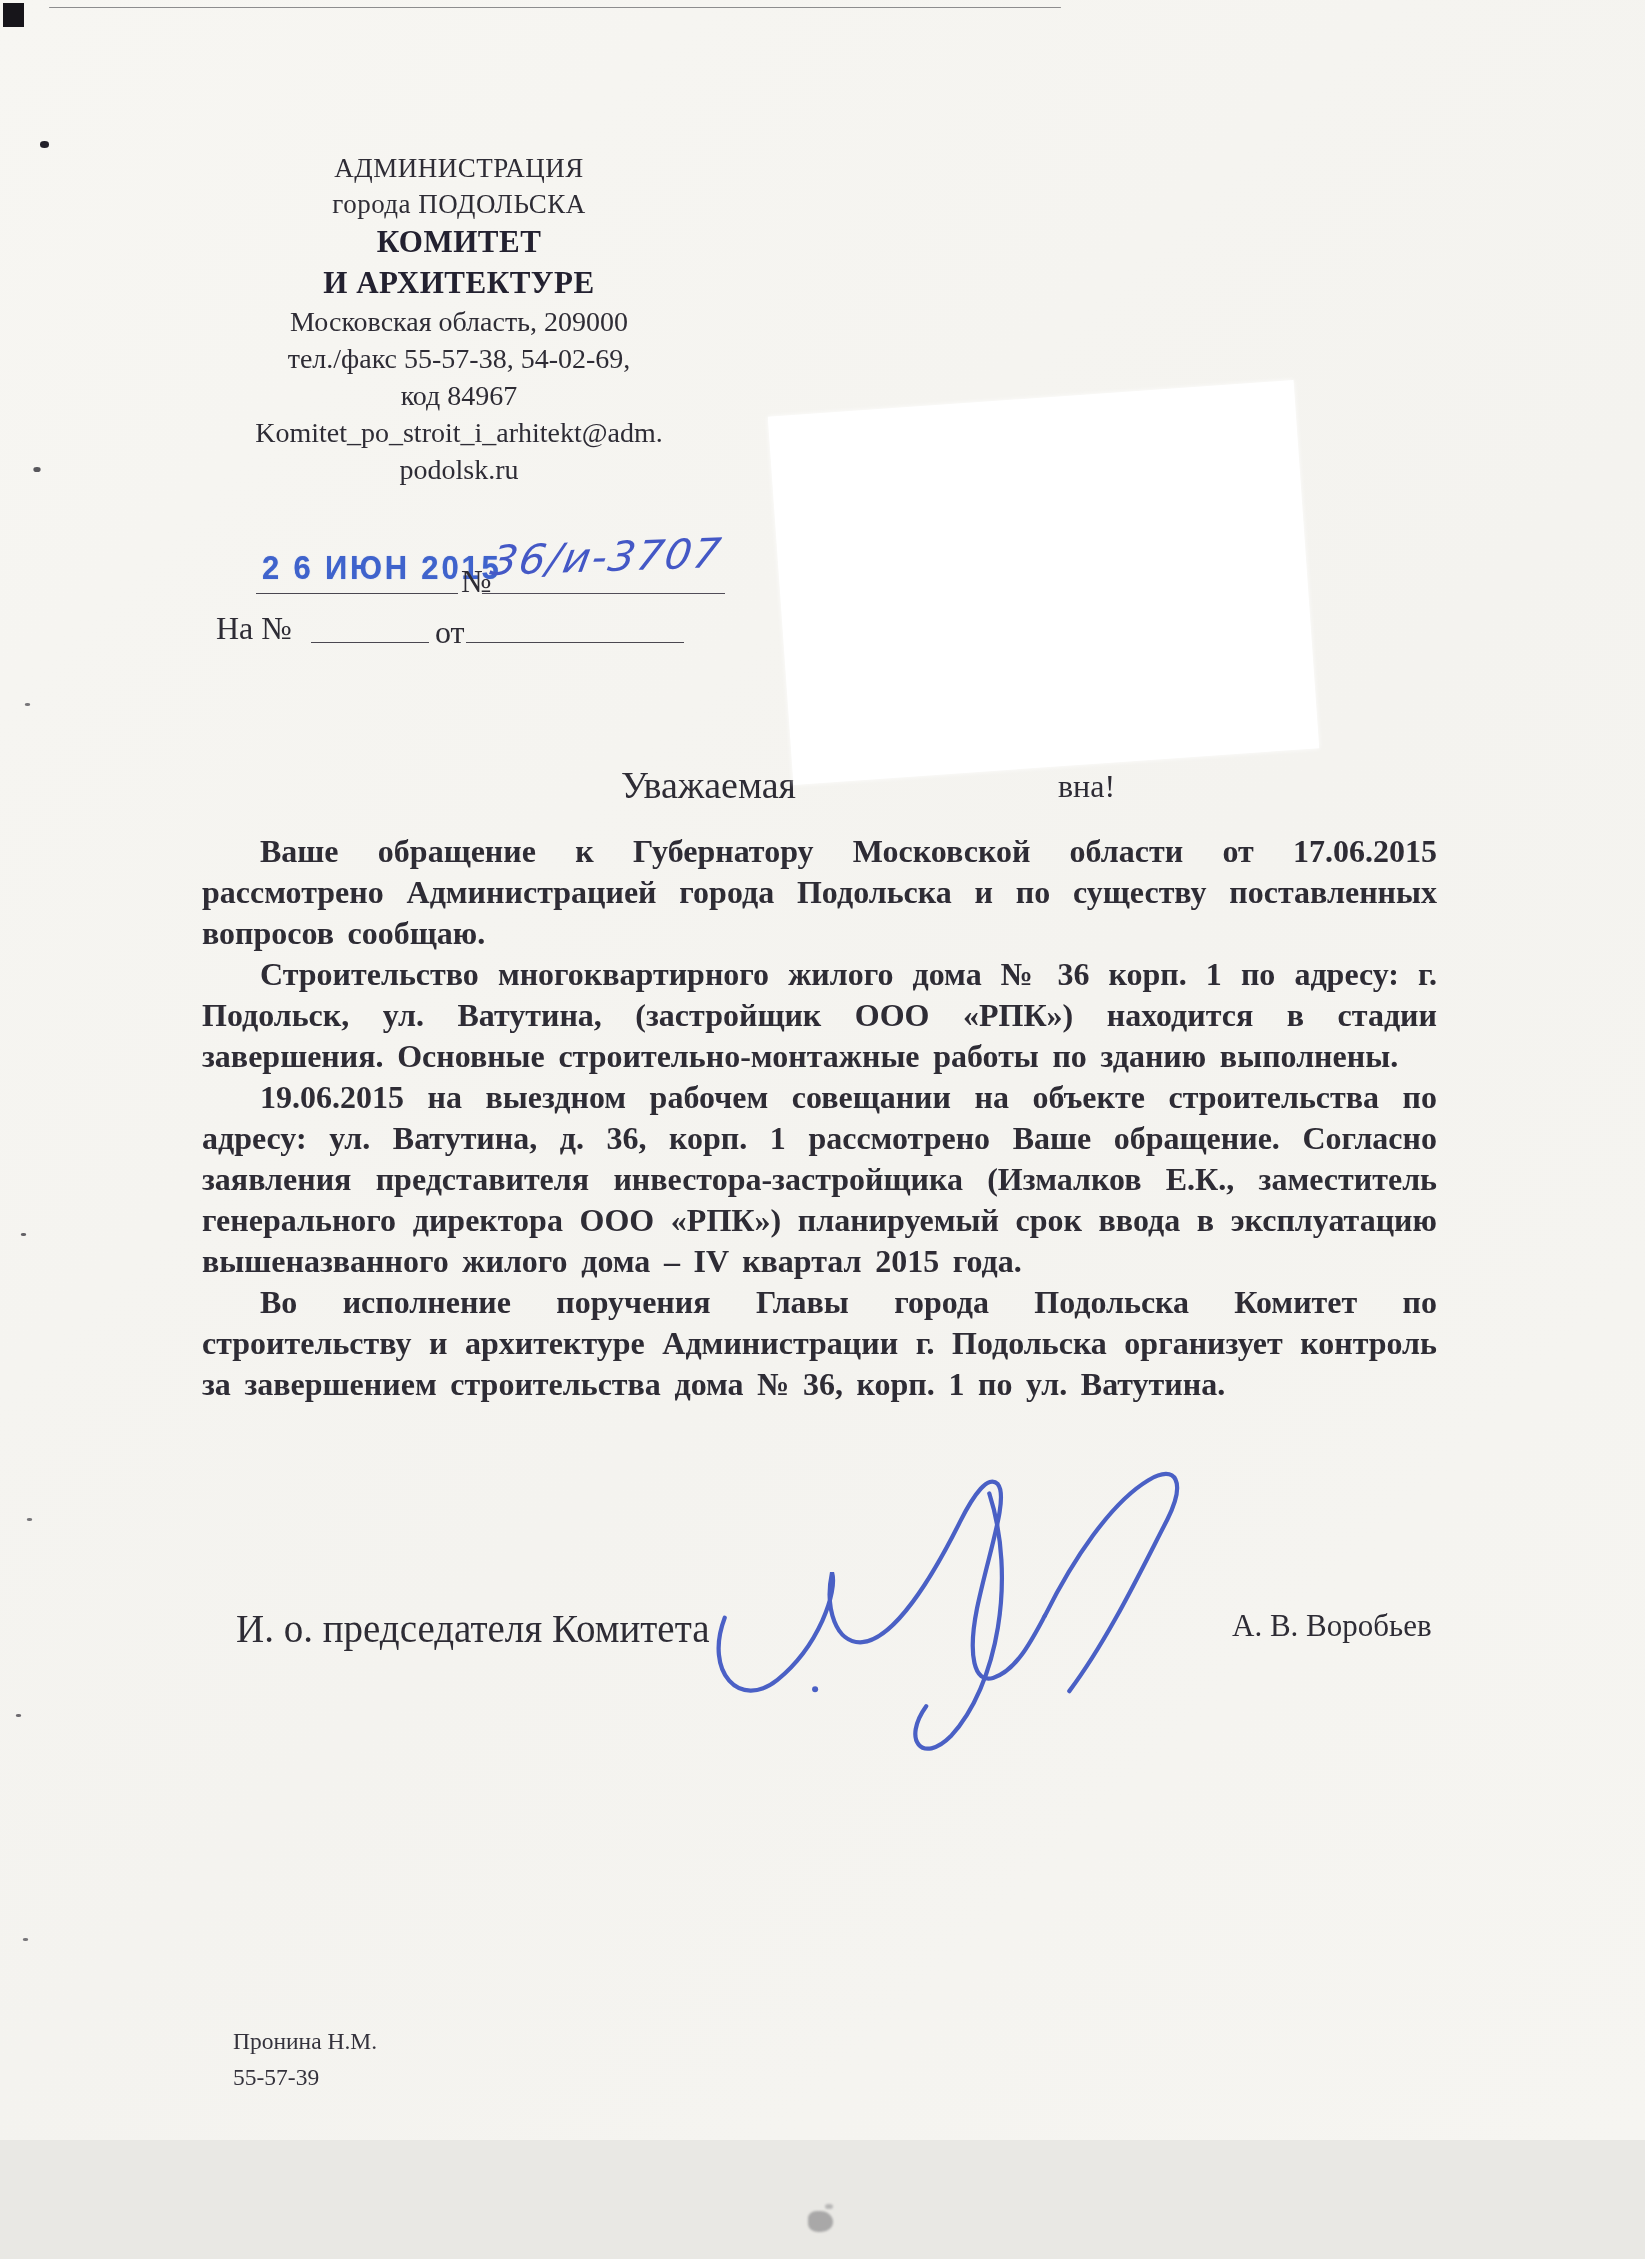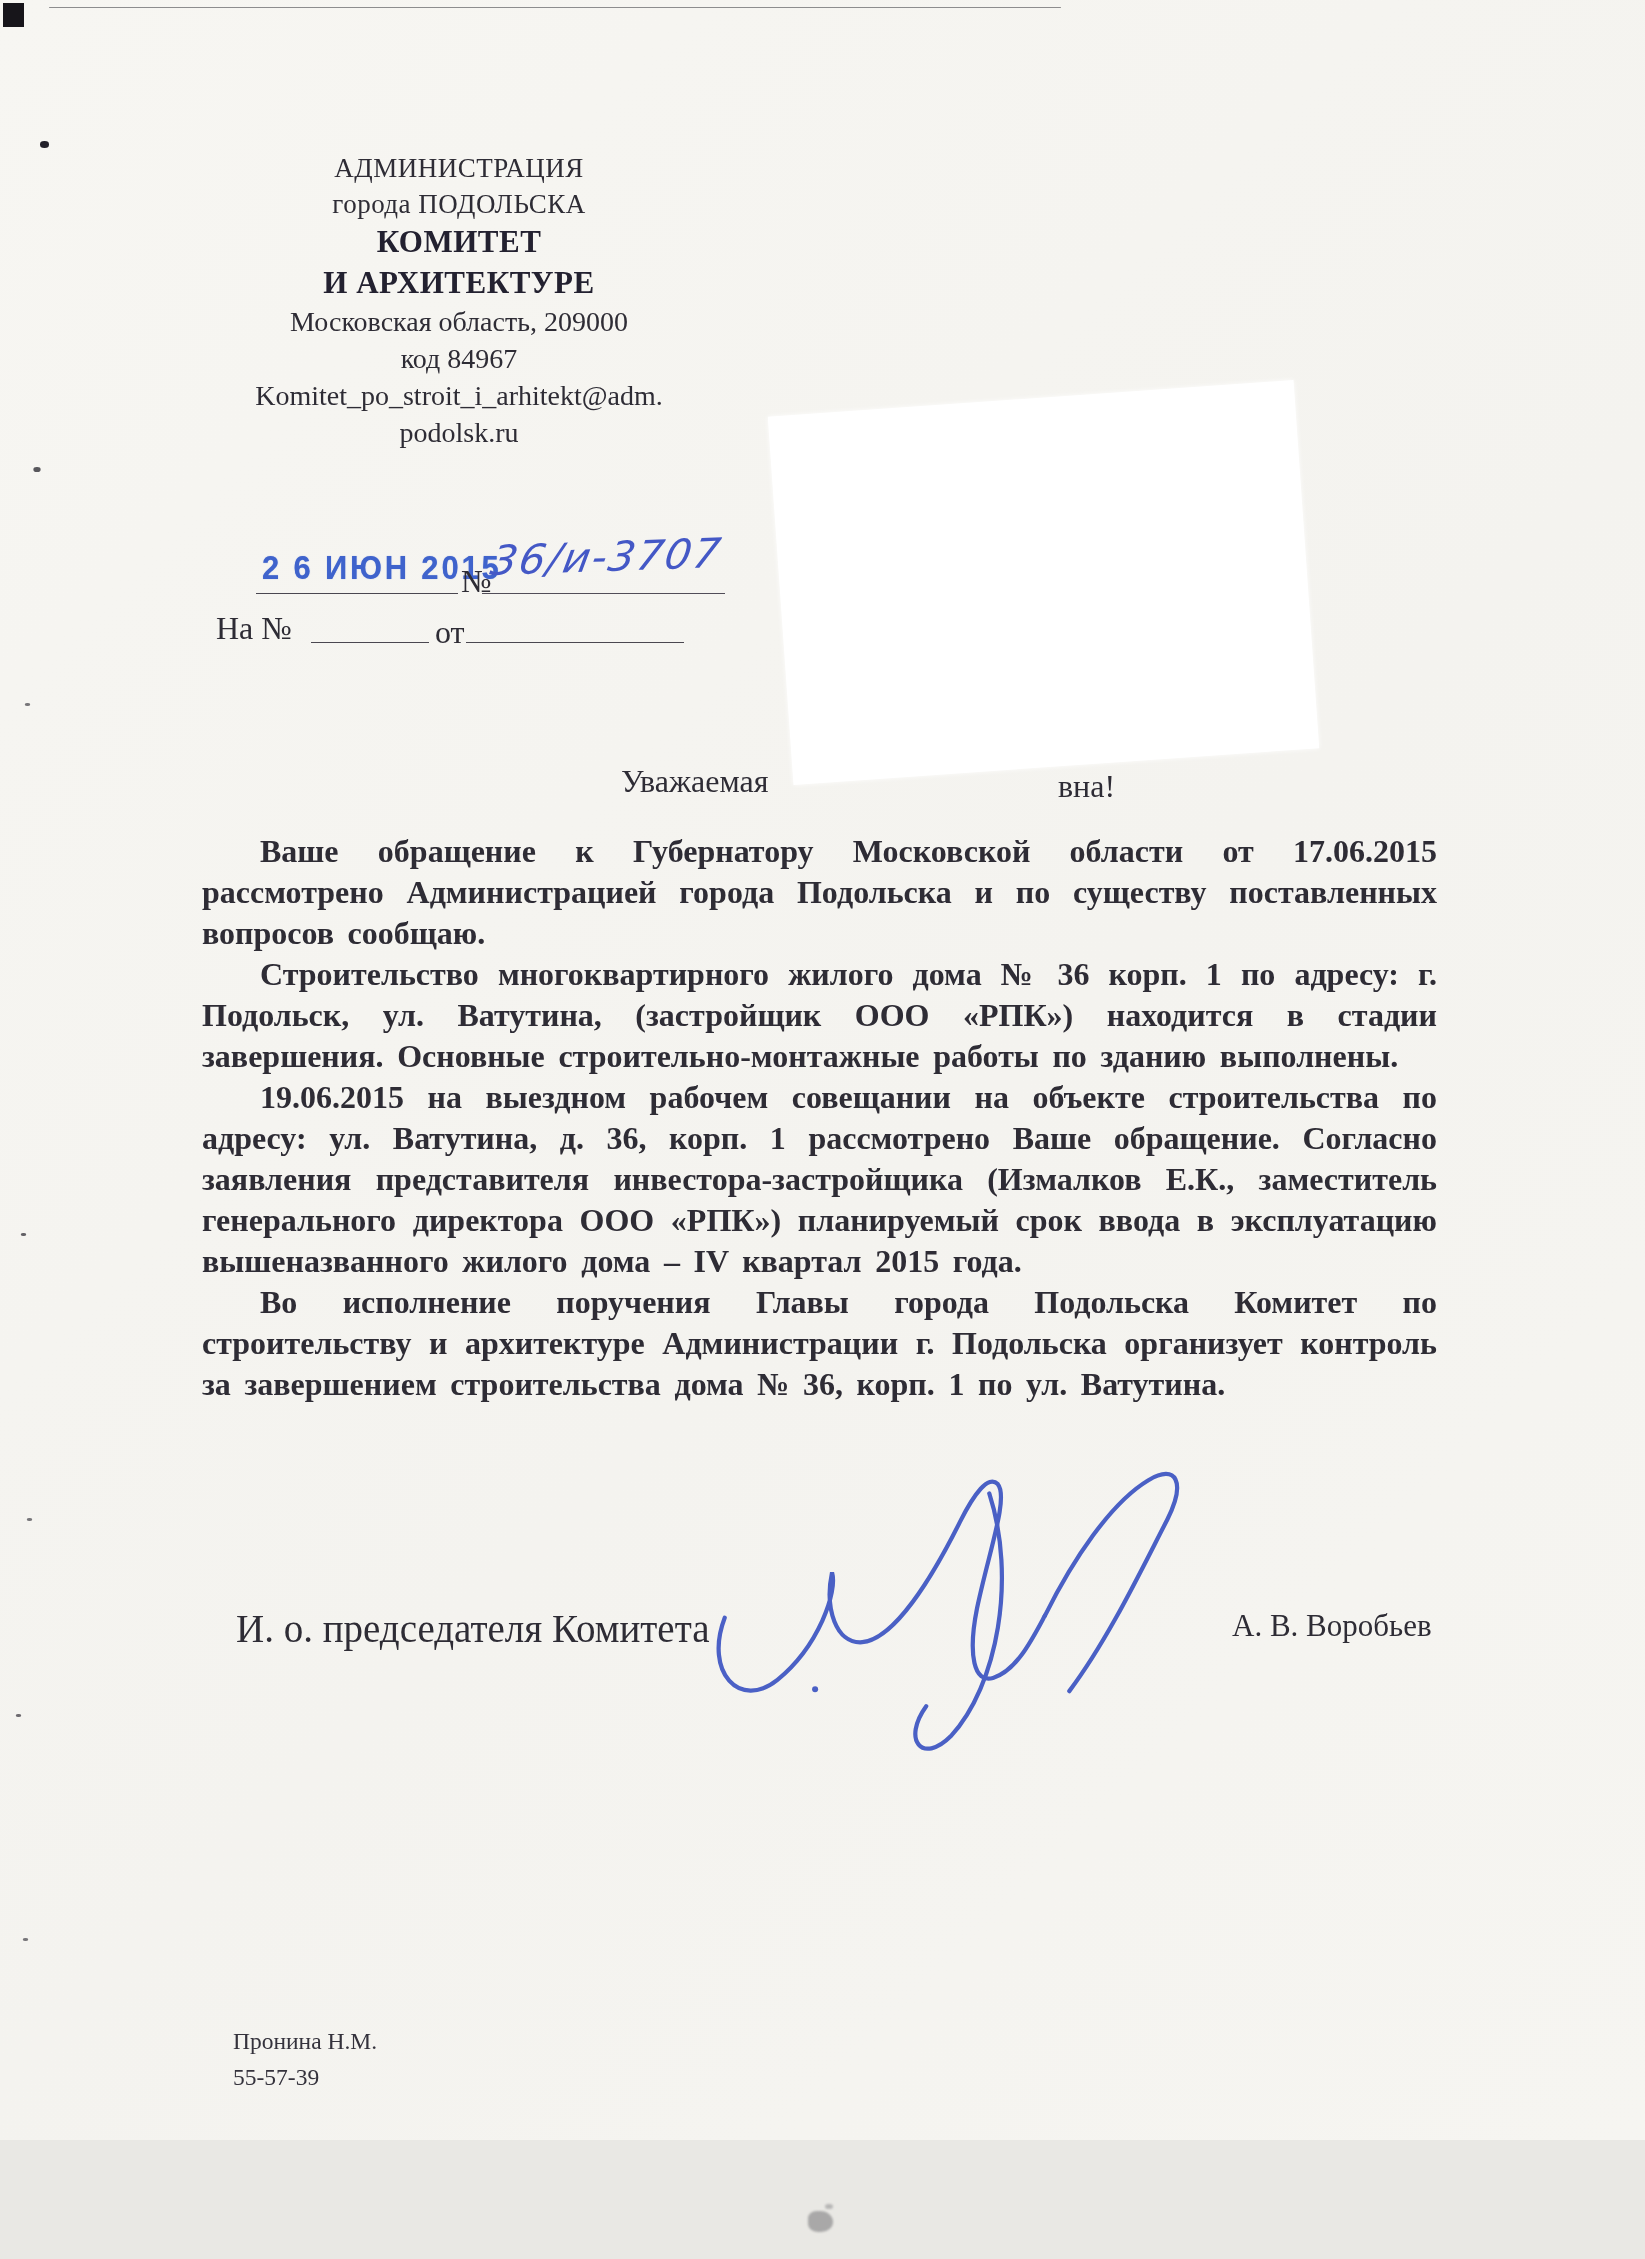--- a/index.html
+++ b/index.html
@@ -62,21 +62,21 @@
 
   
   .redaction{
     position:absolute;left:780px;top:398px;width:527px;height:369px;
     background:#ffffff;transform:rotate(-4deg);
     box-shadow:0 0 5.6px rgba(255,255,255,.9);
     z-index:5;
   }
 
   
-  .salutation-prefix{position:absolute;left:621px;top:763px;font-size:32px;z-index:2;text-align:center;}
+  .salutation-prefix{position:absolute;left:621px;top:763px;font-size:38px;z-index:2;text-align:center;}
   .salutation-suffix{position:absolute;left:1058px;top:768px;font-size:32px;z-index:2;}
 
   
   .body-text{position:absolute;left:202px;top:831px;width:1235px;z-index:1;font-weight:bold;}
   .body-text p{
     margin:0;font-size:32px;line-height:41px;
     text-align:justify;text-align-last:left;
     text-indent:58px;
     word-spacing:5.6px;
     color:#2e2c35;
@@ -99,20 +99,21 @@
   <div class="corner-mark"></div>
   <div class="speck" style="left:40px;top:141px;"></div>
   <div class="bottom-smudge"></div>
 
   <div class="letterhead">
     <div class="lh-line">АДМИНИСТРАЦИЯ</div>
     <div class="lh-line">города ПОДОЛЬСКА</div>
     <div class="lh-bold">КОМИТЕТ</div>
     <div class="lh-bold">И АРХИТЕКТУРЕ</div>
     <div class="lh-addr">Московская область, 209000</div>
+    <div class="lh-addr">тел./факс 55-57-38, 54-02-69,</div>
     <div class="lh-addr">код 84967</div>
     <div class="lh-addr">Komitet_po_stroit_i_arhitekt@adm.</div>
     <div class="lh-addr">podolsk.ru</div>
   </div>
 
   <div class="stamp-date">2 6 ИЮН 2015</div>
   <div class="blank-line u1"></div>
   <div class="ref-num-label">№</div>
   <div class="ref-num-value">36/и-3707</div>
   <div class="blank-line u2"></div>

